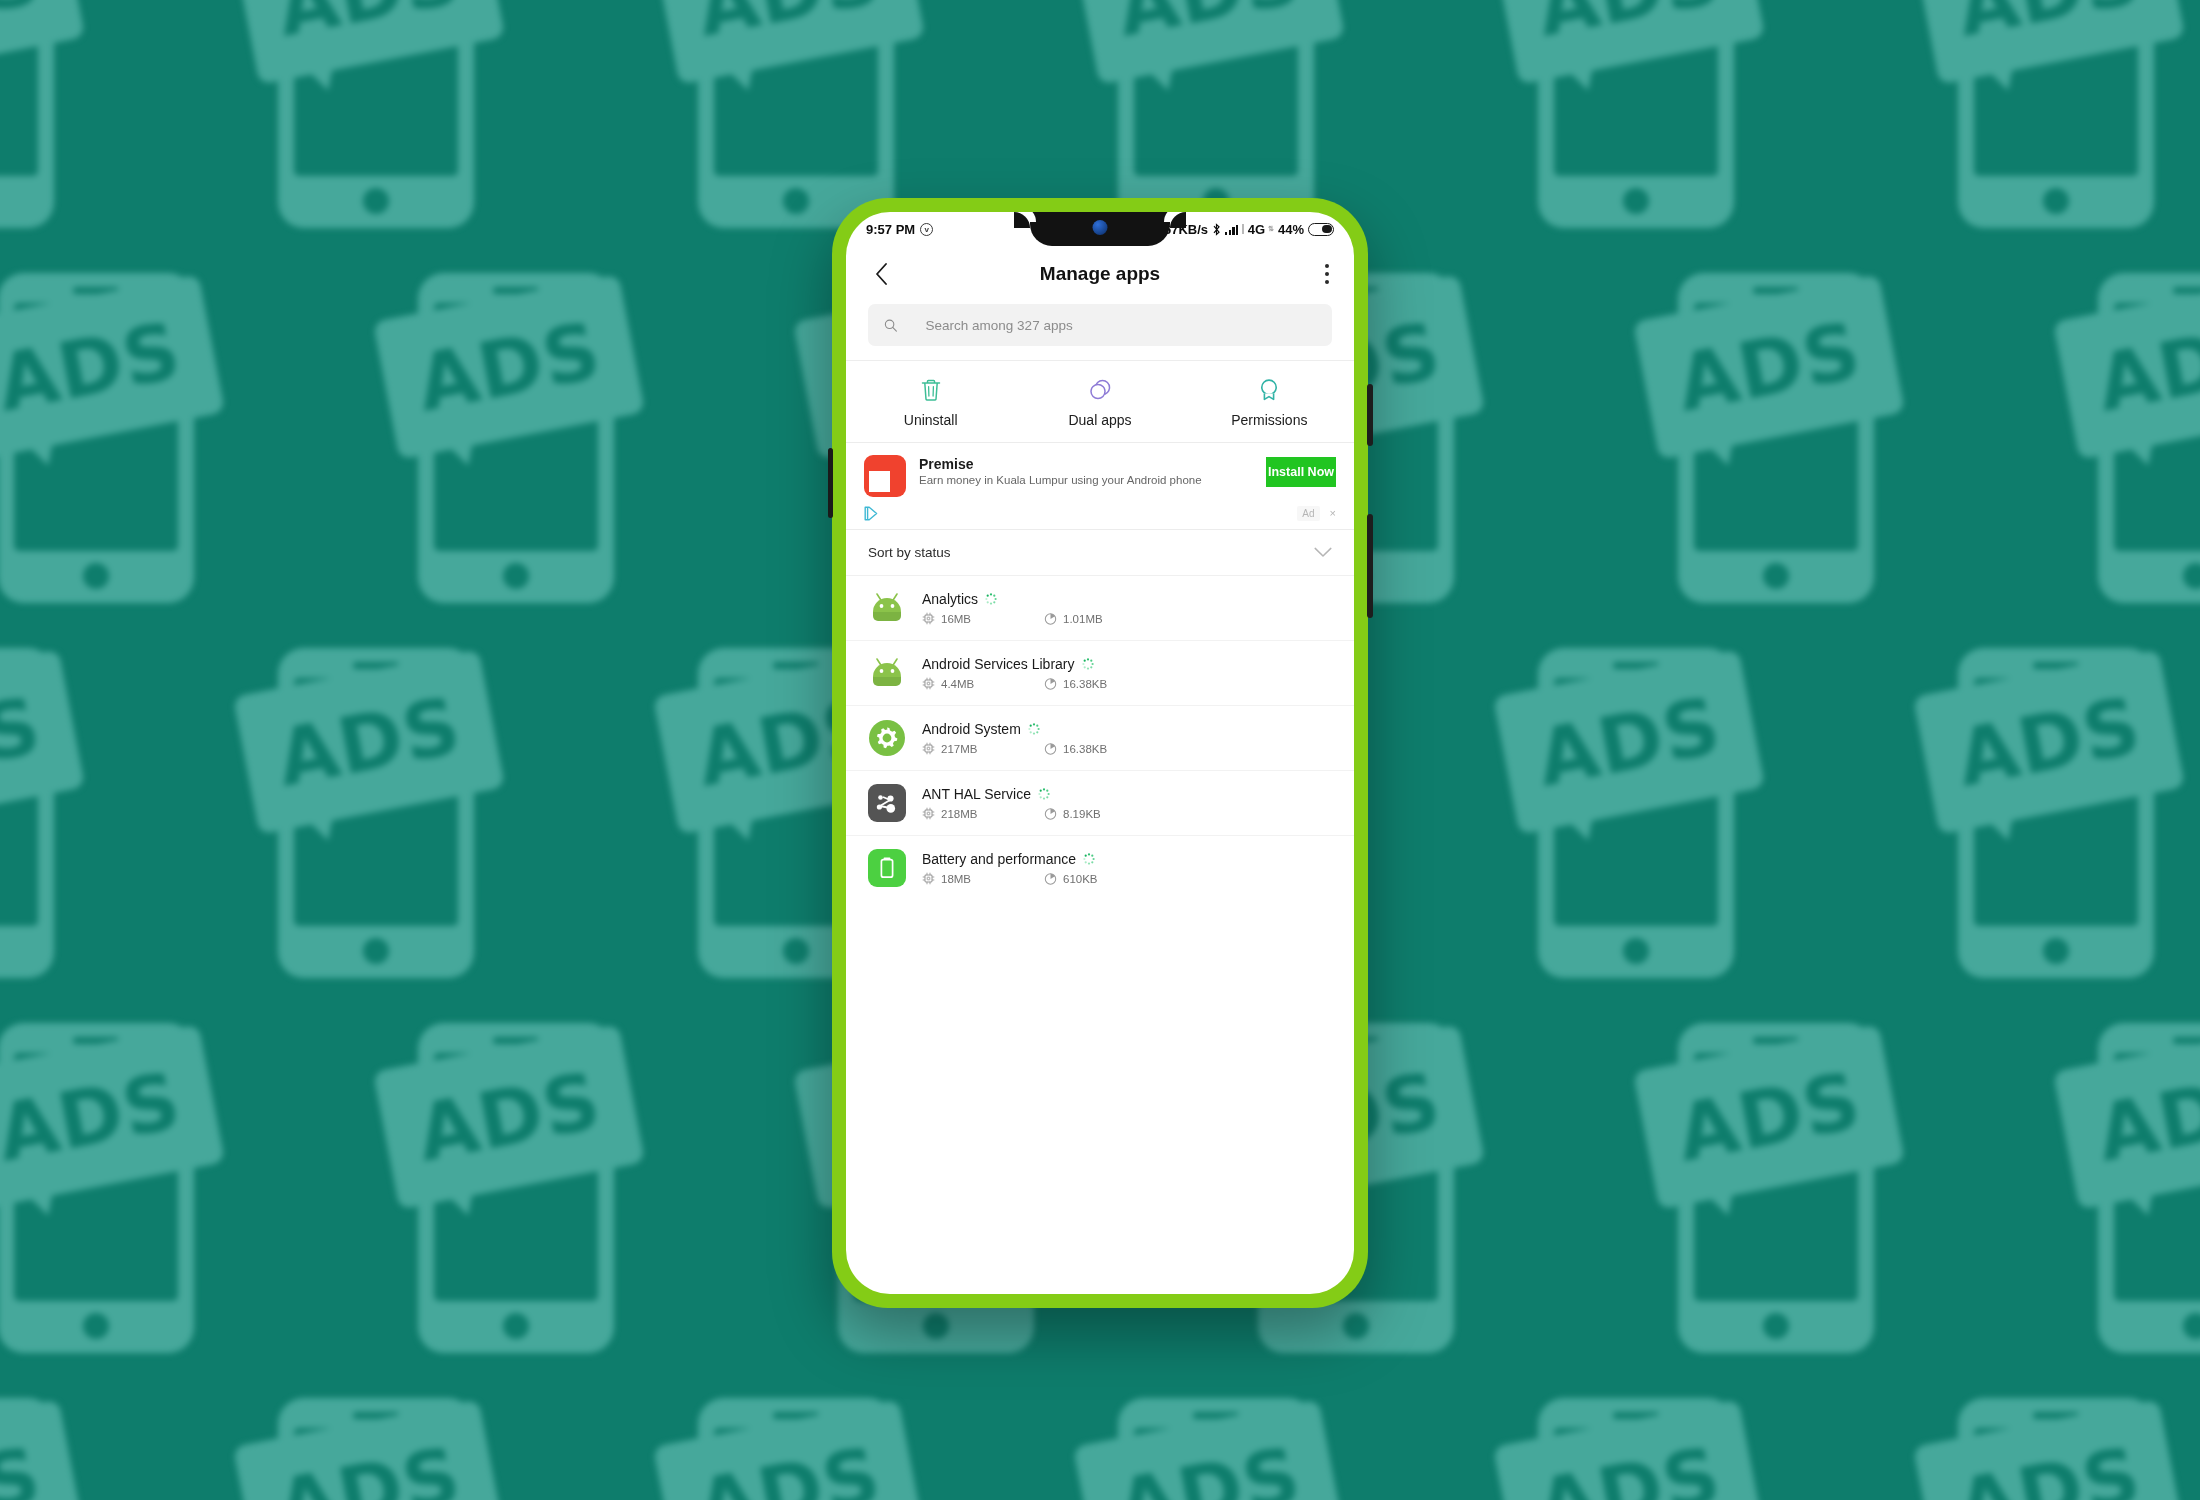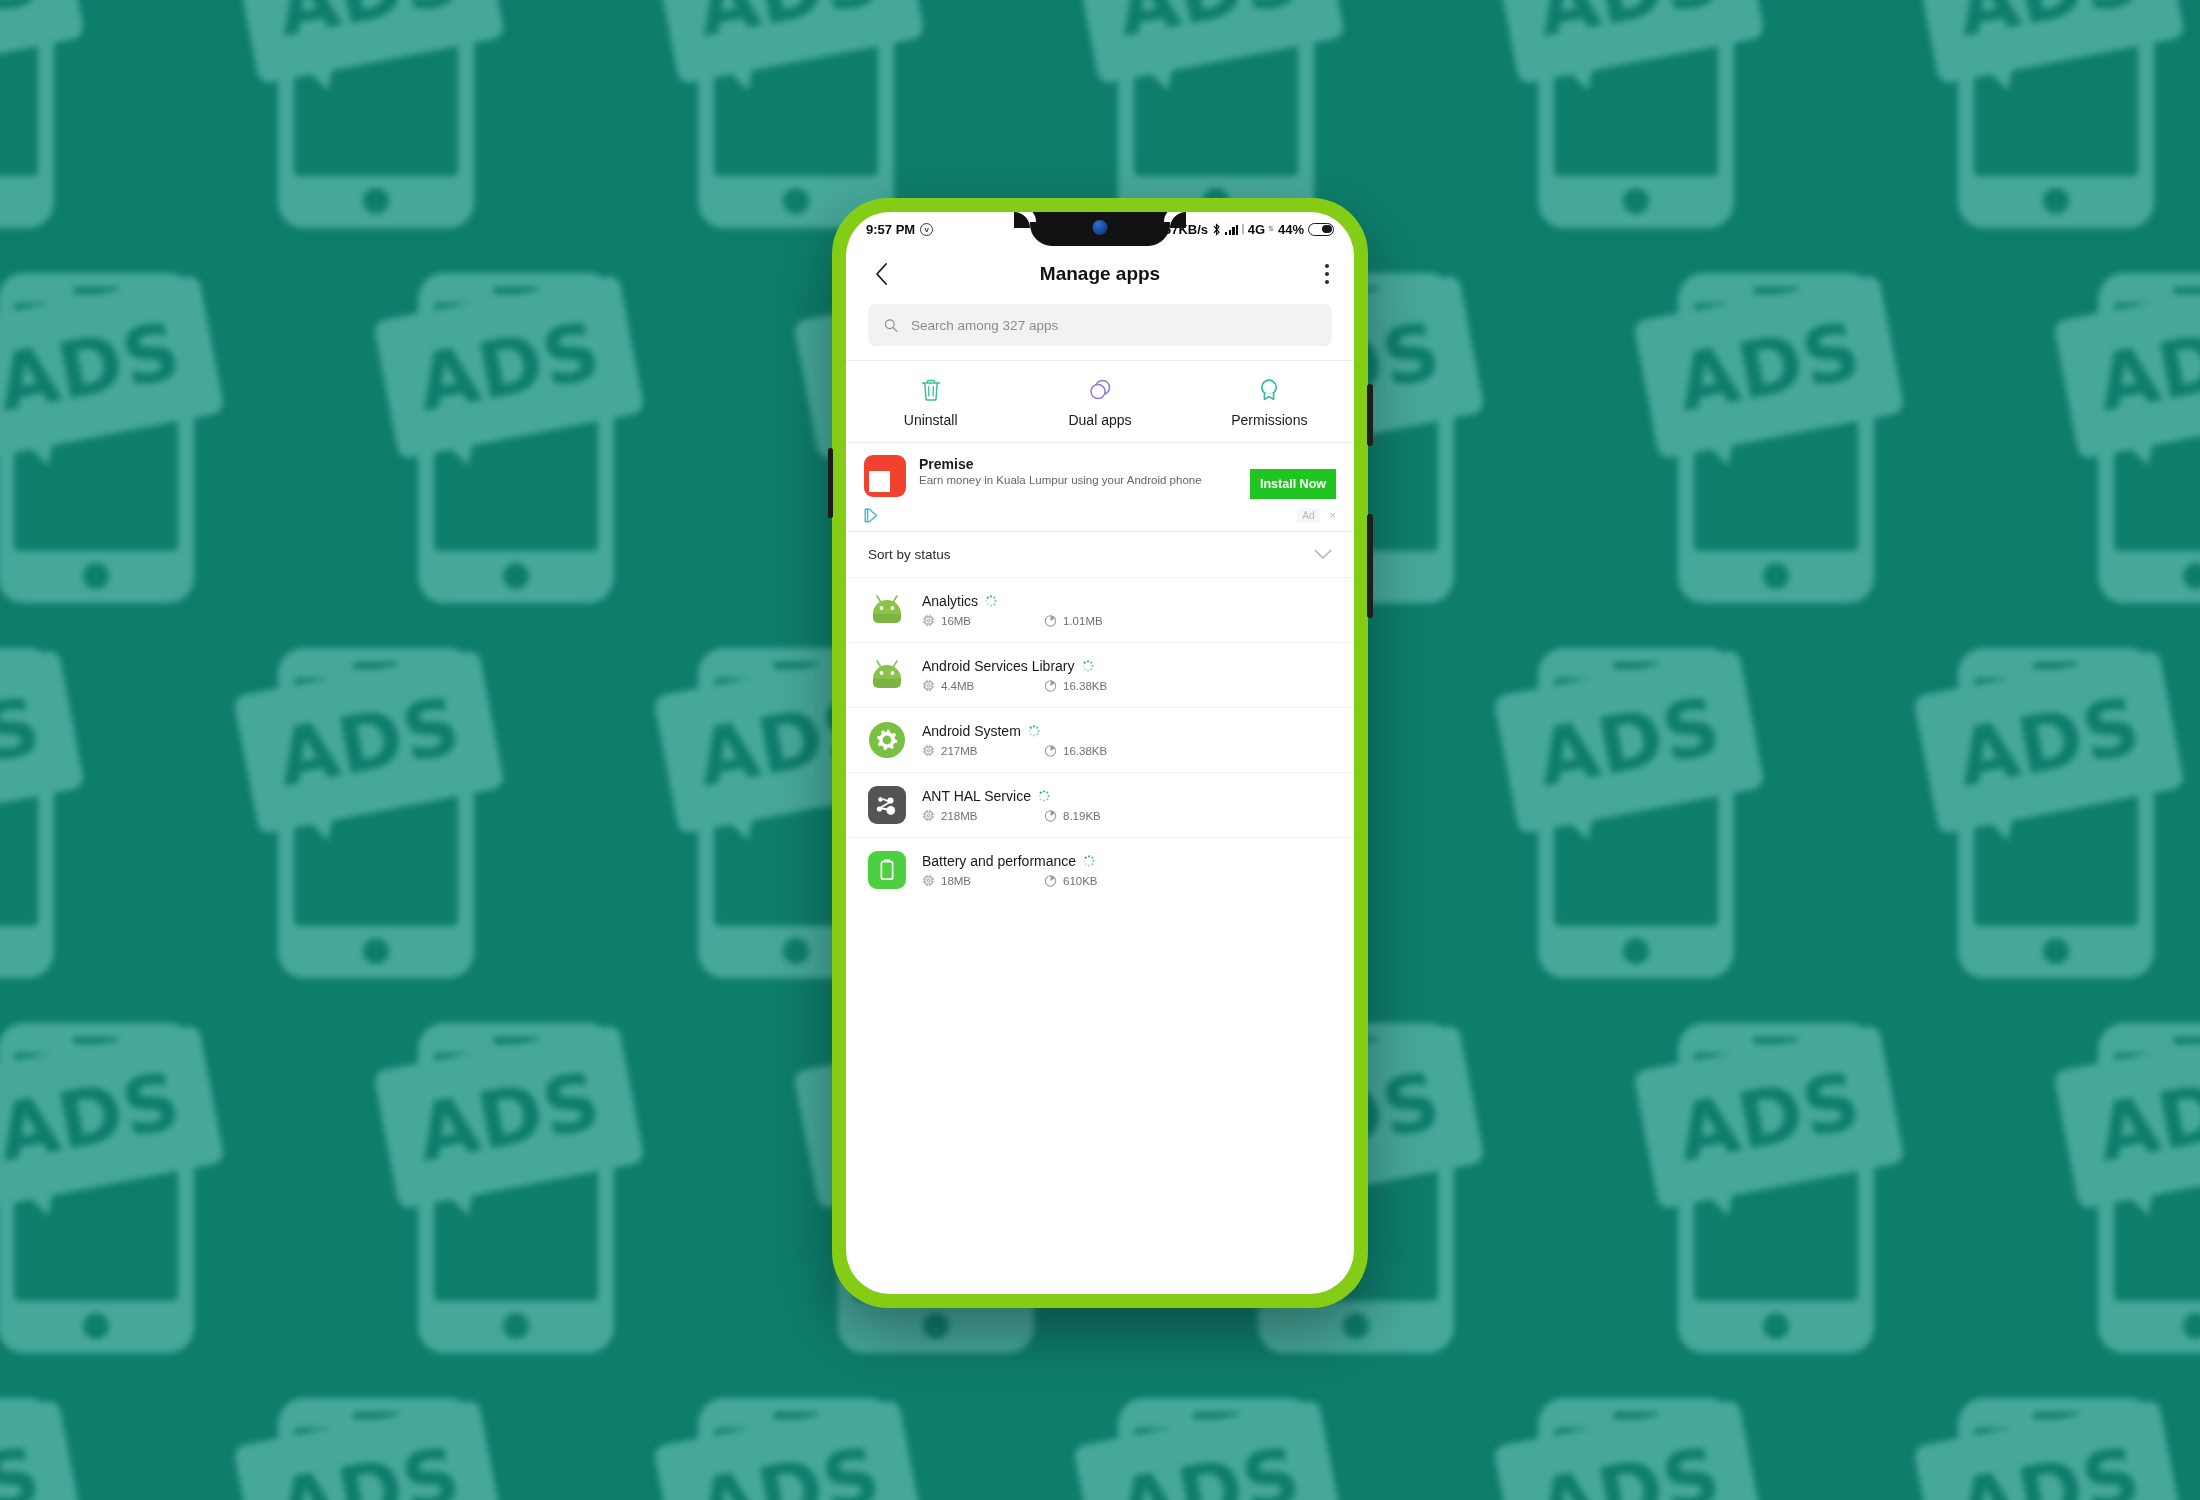--- a/index.html
+++ b/index.html
@@ -214,21 +214,21 @@
     display: block;
   }
 
   
   #search-wrap { padding: 2px 22px 14px; }
   #search-box {
     height: 42px;
     background: #f2f2f2;
     border-radius: 7px;
     display: flex; align-items: center;
-    padding: 0 16px; gap: 13px;
+    padding: 0 16px; gap: 28px;
   }
   #search-input {
     border: none; background: transparent; outline: none;
     font-family: "Liberation Sans", sans-serif;
     font-size: 13.5px; color: #3c3c3c;
     width: 100%;
   }
   #search-input::placeholder { color: #8c8c8c; }
 
   
@@ -269,26 +269,26 @@
     background: #ffffff;
   }
   #ad-text { flex: 1; min-width: 0; padding-top: 1px; }
   #ad-title { font-size: 14px; font-weight: bold; color: #1b1b1b; margin-bottom: 1px; }
   #ad-desc { font-size: 11.5px; line-height: 1.32; color: #666; }
   #ad-cta {
     flex: 0 0 auto;
     background: #21C521;
     color: #fff;
     font-size: 12.5px; font-weight: bold;
-    padding: 8px 10px;
+    padding: 8px 2px;
     border-radius: 0;
     border: none;
     font-family: "Liberation Sans", sans-serif;
     cursor: pointer;
-    margin-top: 14px;
+    margin-top: 2px;
   }
   #ad-footer {
     display: flex; align-items: center; justify-content: space-between;
     margin-top: 6px; height: 20px;
   }
   #ad-choices-icon { display: block; }
   #ad-footer-right { display: flex; align-items: center; gap: 10px; }
   #ad-badge {
     font-size: 10px; color: #b5b5b5;
     background: #f7f7f7;

